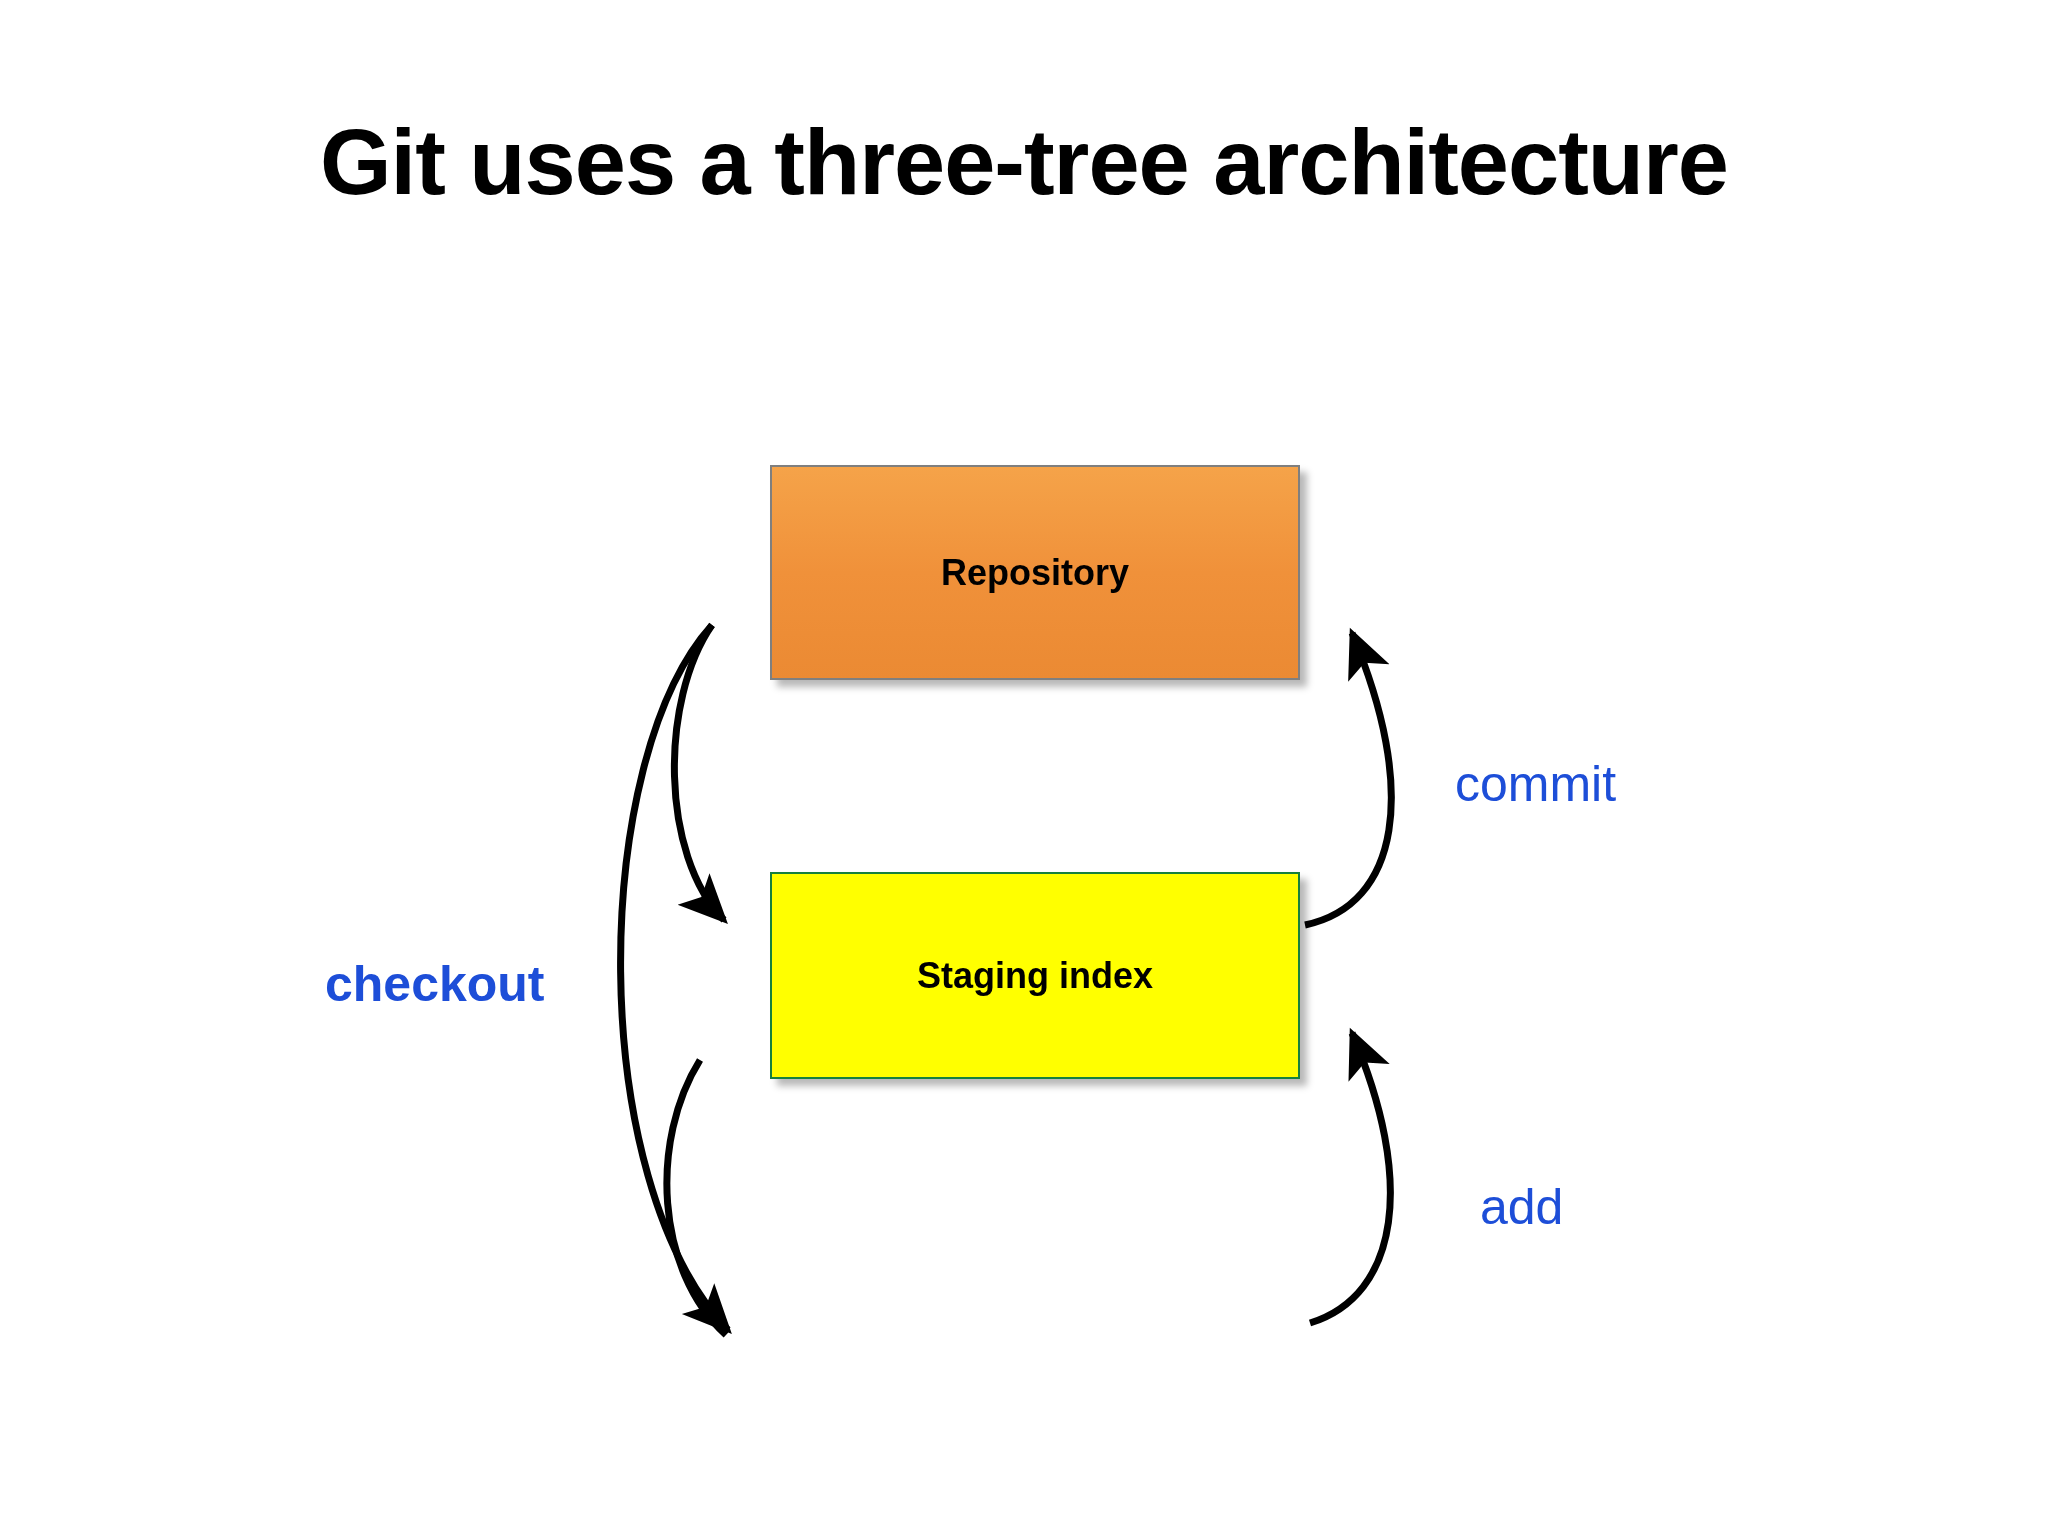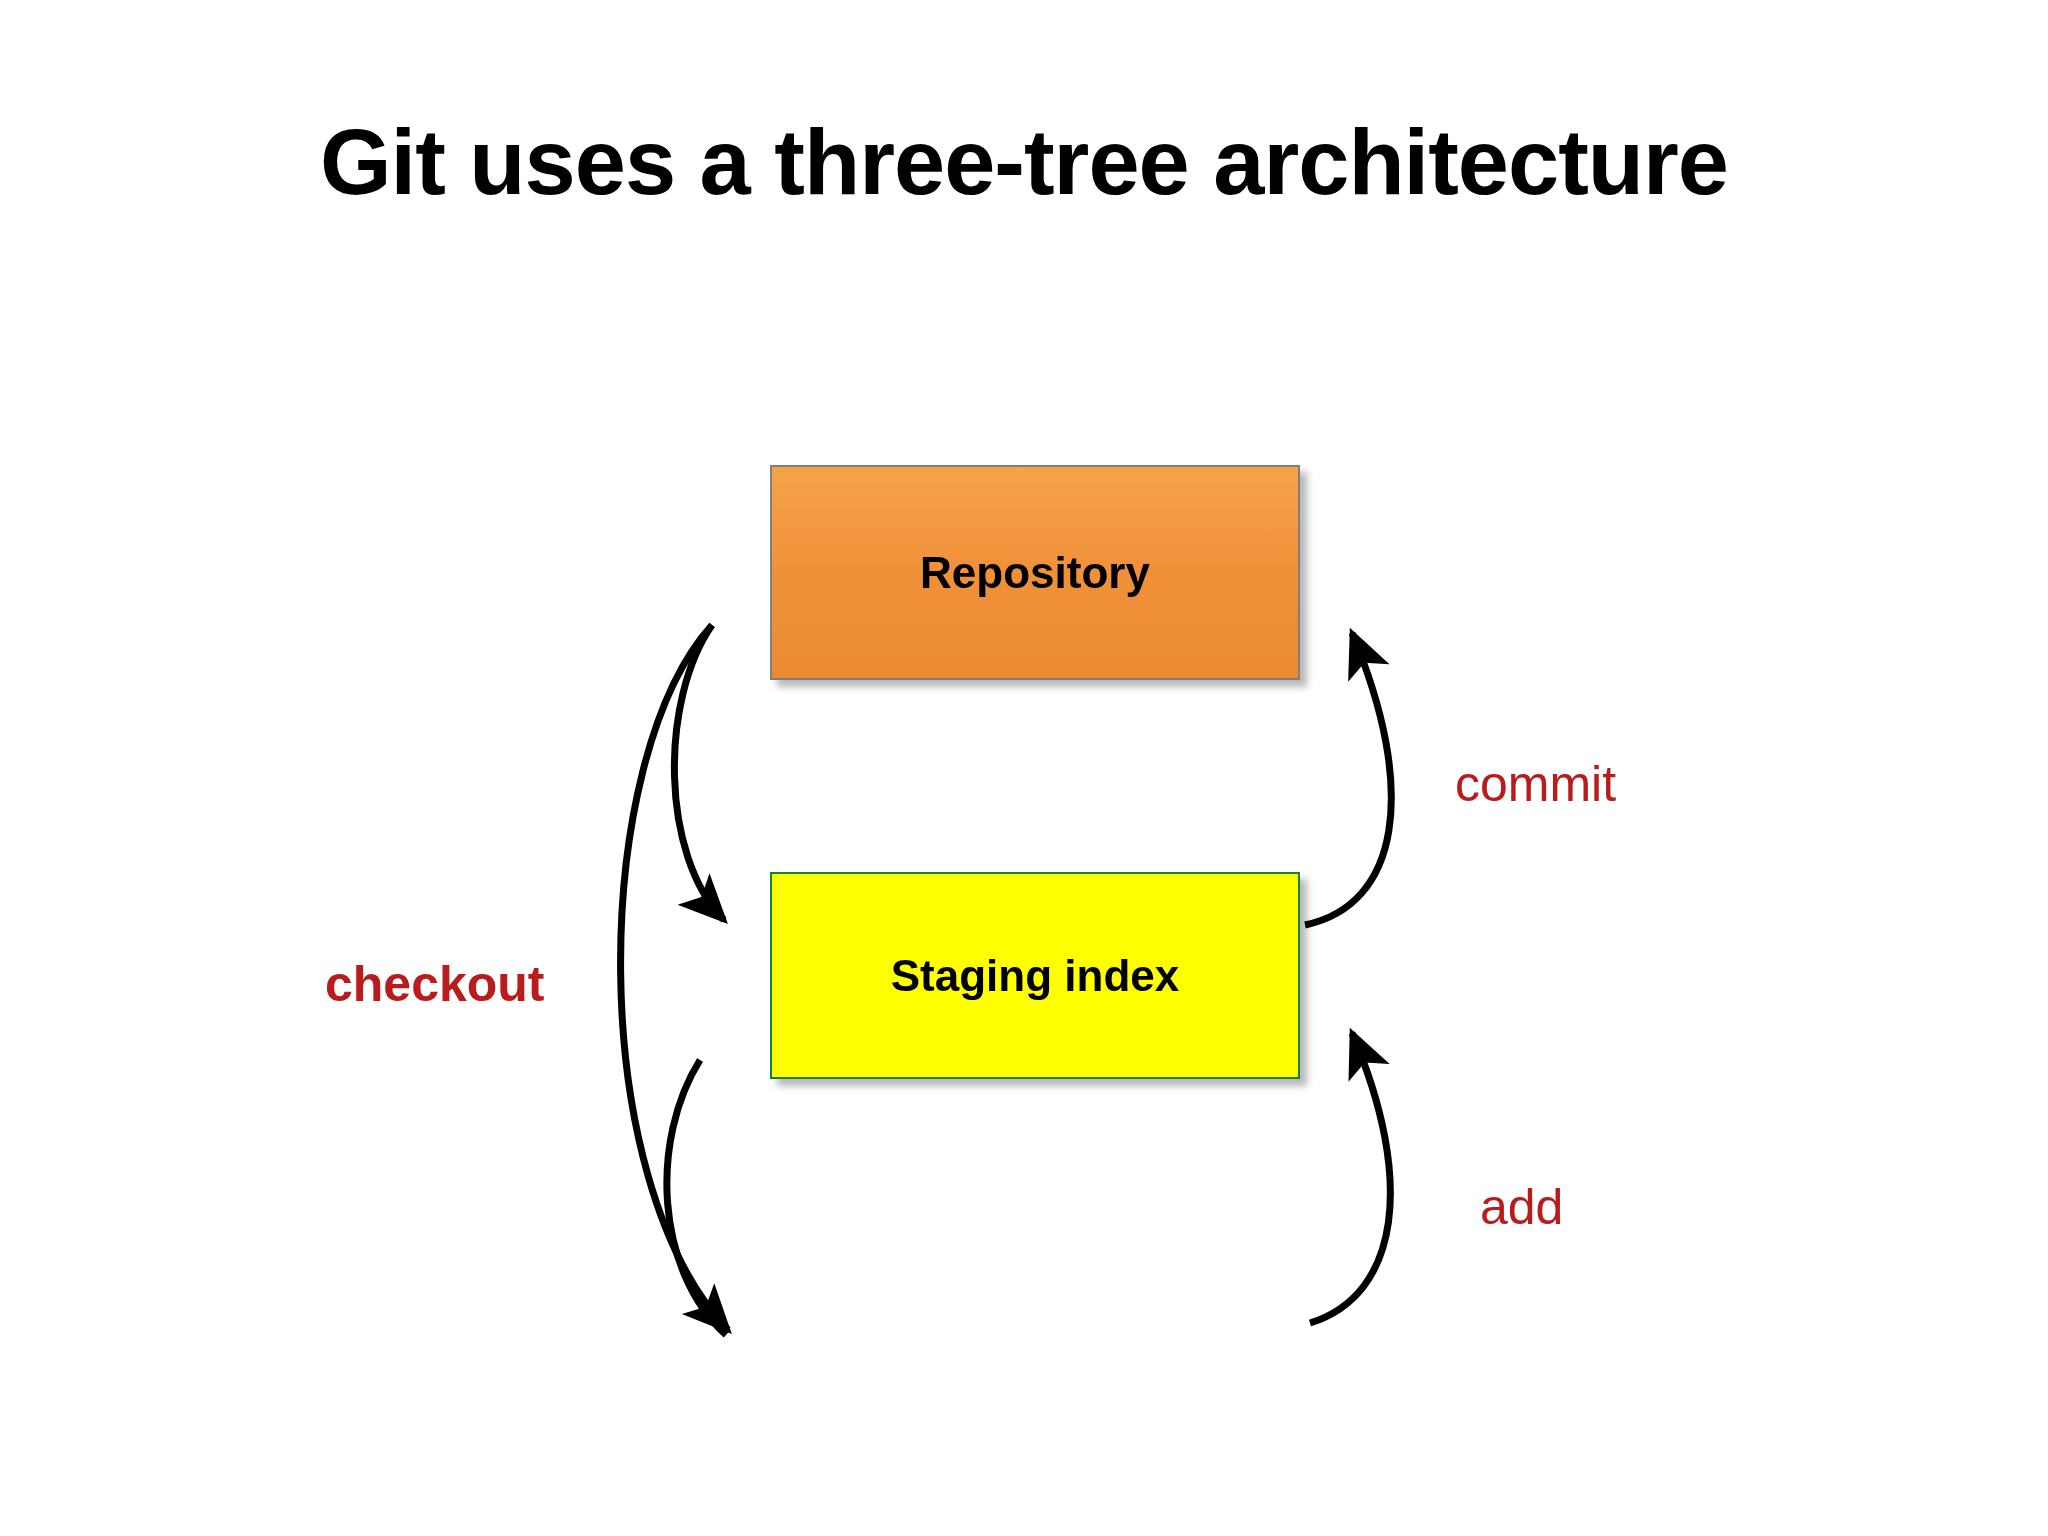--- a/index.html
+++ b/index.html
@@ -34,21 +34,21 @@
     white-space: nowrap;
   }
   .node {
     position: absolute;
     box-sizing: border-box;
     border: 2px solid #7f7f7f;
     box-shadow: 7px 7px 7px rgba(0,0,0,0.28);
     display: flex;
     align-items: center;
     justify-content: center;
-    font-size: 44px;
+    font-size: 36px;
     font-weight: bold;
     color: #000000;
   }
   #node-repository {
     left: 770px;
     top: 465px;
     width: 530px;
     height: 215px;
     background: linear-gradient(to bottom, #f5a349 0%, #f0913a 50%, #eb8a33 100%);
   }
@@ -63,21 +63,21 @@
   #node-working {
     left: 775px;
     top: 1250px;
     width: 530px;
     height: 207px;
     background: linear-gradient(to bottom, #b3cdf0 0%, #8db4e6 50%, #5b91d6 100%);
   }
   .edge-label {
     position: absolute;
     font-size: 50px;
-    color: #b91c1c;
+    color: #1d4ed8;
     white-space: nowrap;
   }
   #label-checkout {
     left: 325px;
     top: 955px;
     font-weight: bold;
   }
   #label-commit {
     left: 1455px;
     top: 755px;

